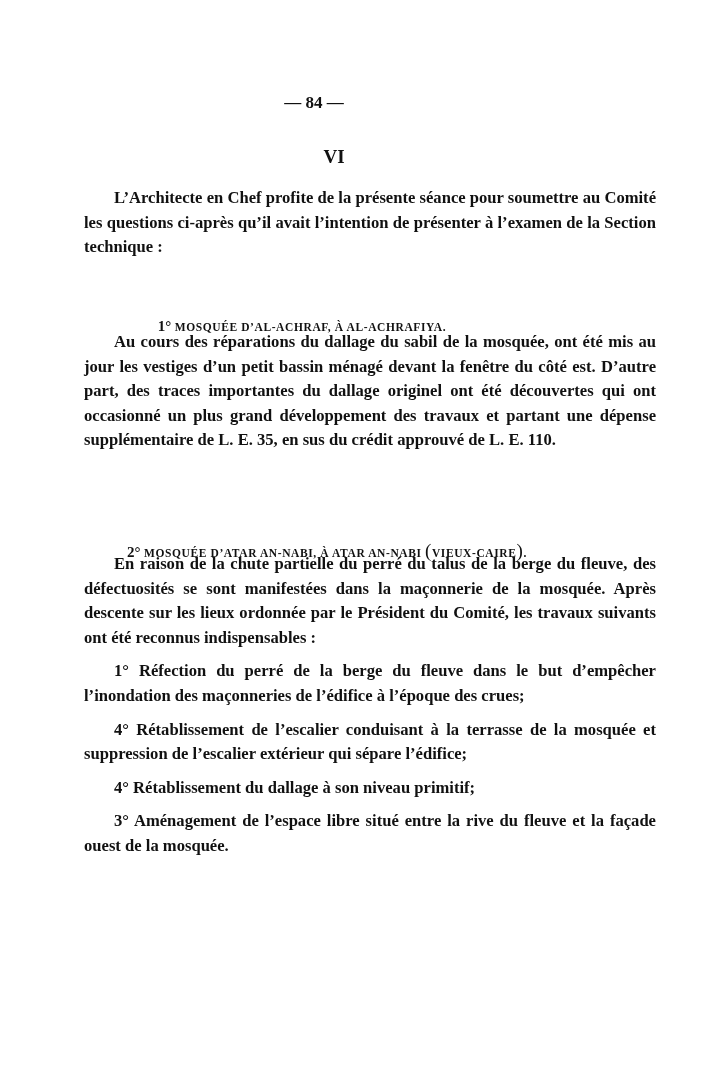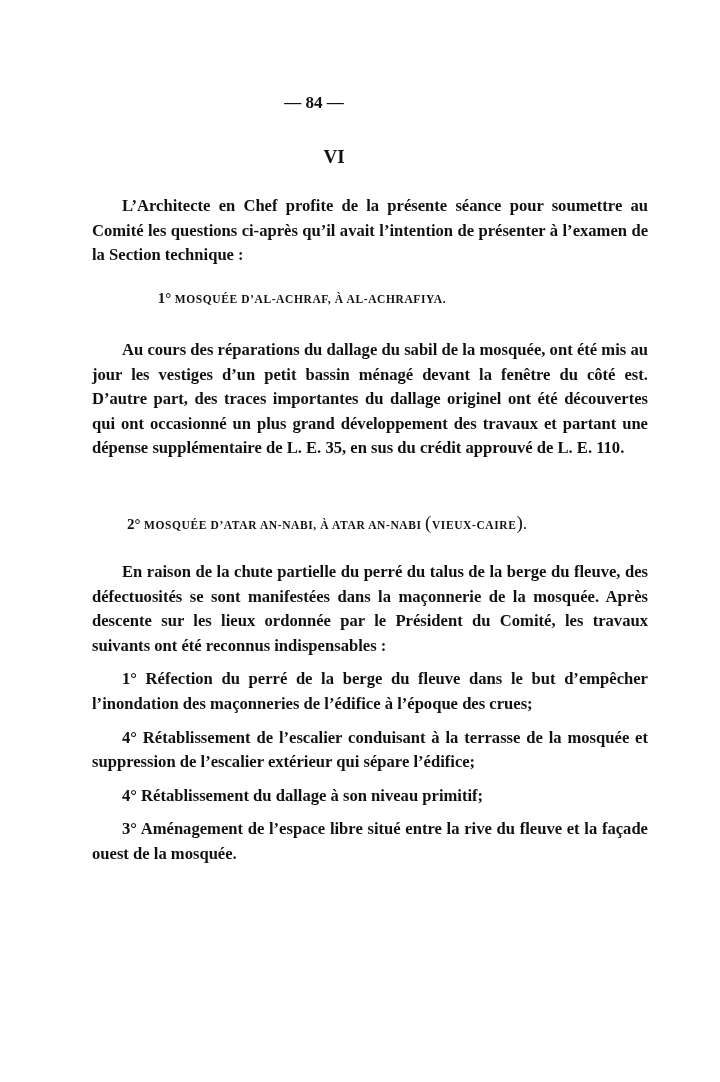--- a/index.html
+++ b/index.html
@@ -15,24 +15,24 @@
   }
   .section-numeral {
     position: absolute; top: 146px; left: 0; width: 668px; text-align: center;
     font-size: 19px; font-weight: bold;
   }
   .text-block {
     position: absolute; left: 84px; width: 572px;
     font-size: 16.6px; font-weight: bold; line-height: 24.6px;
     text-align: justify;
   }
-  .para { text-indent: 30px; margin: 8px; }
+  .para { text-indent: 30px; margin: 0; }
   .heading {
     position: absolute; left: 0; width: 604px; text-align: center;
-    font-size: 11.5px; font-weight: bold; letter-spacing: 0.6px;
+    font-size: 11.5px; font-weight: bold; letter-spacing: 0.6px; margin-top: 28px;
   }
   .heading .num { font-size: 15px; letter-spacing: 0; }
   .heading .paren { font-size: 19px; font-weight: normal; }
 </style>
 </head>
 <body>
 
 <div class="page">
   <div class="page-number">— 84 —</div>
   <div class="section-numeral">VI</div>

